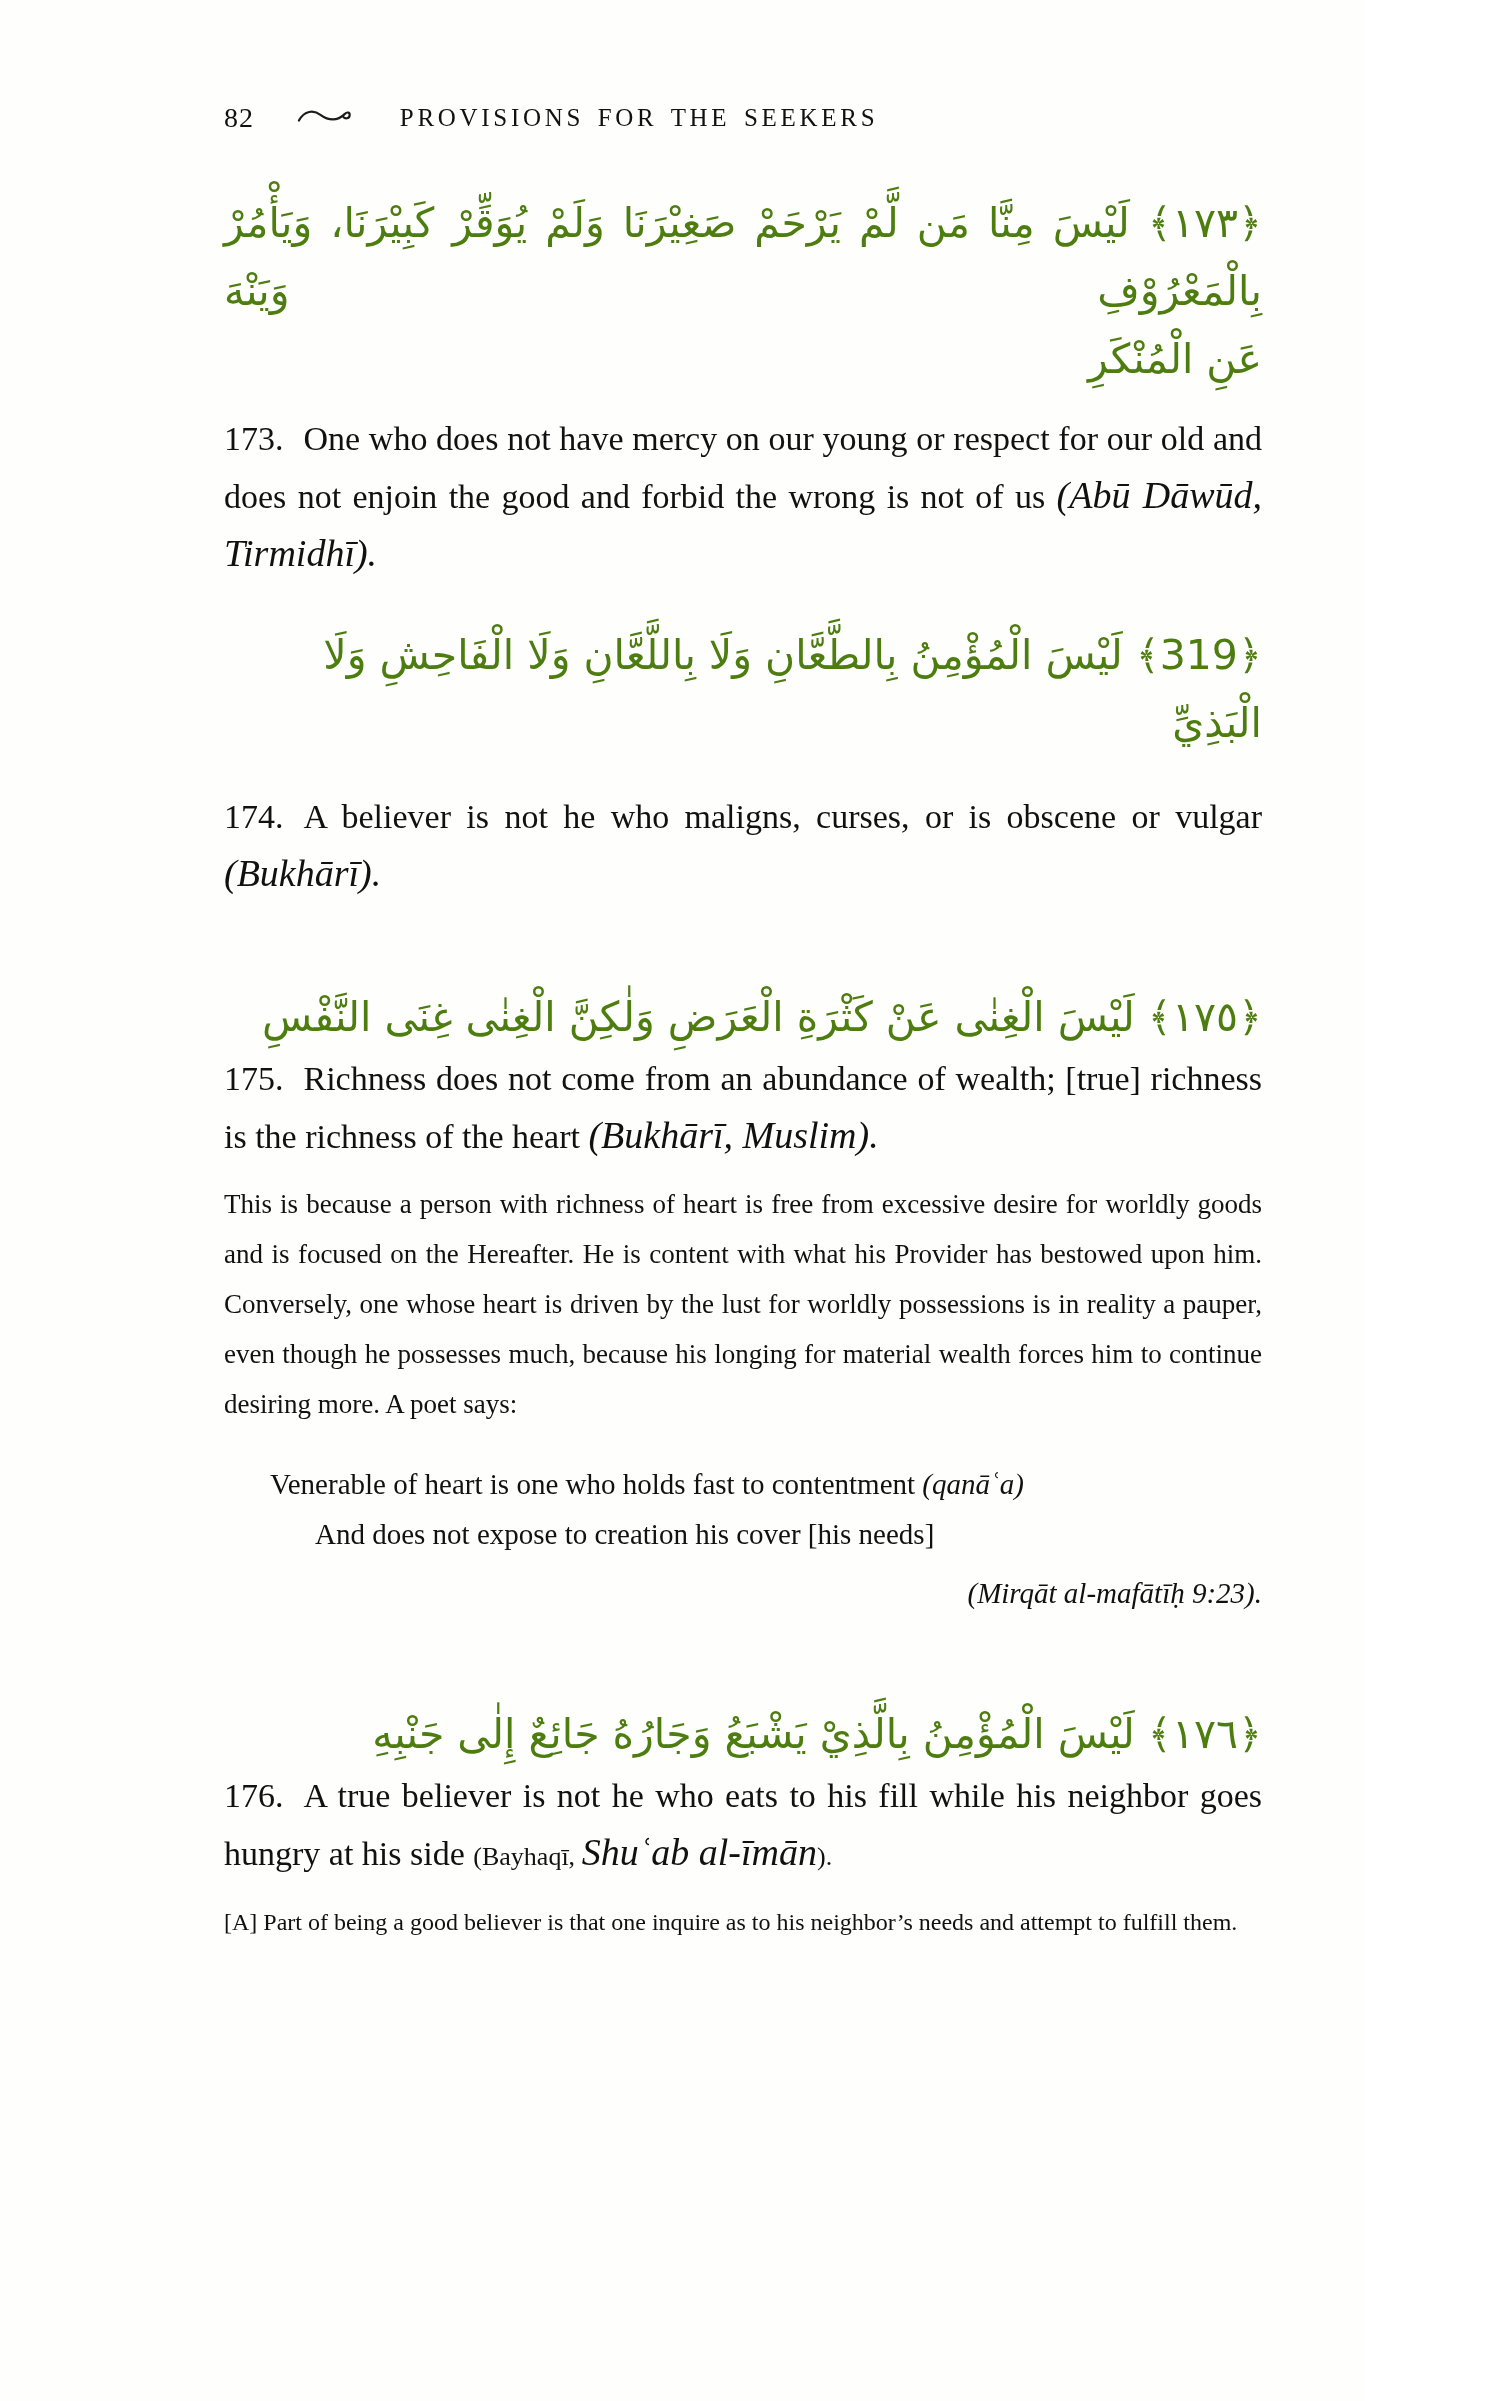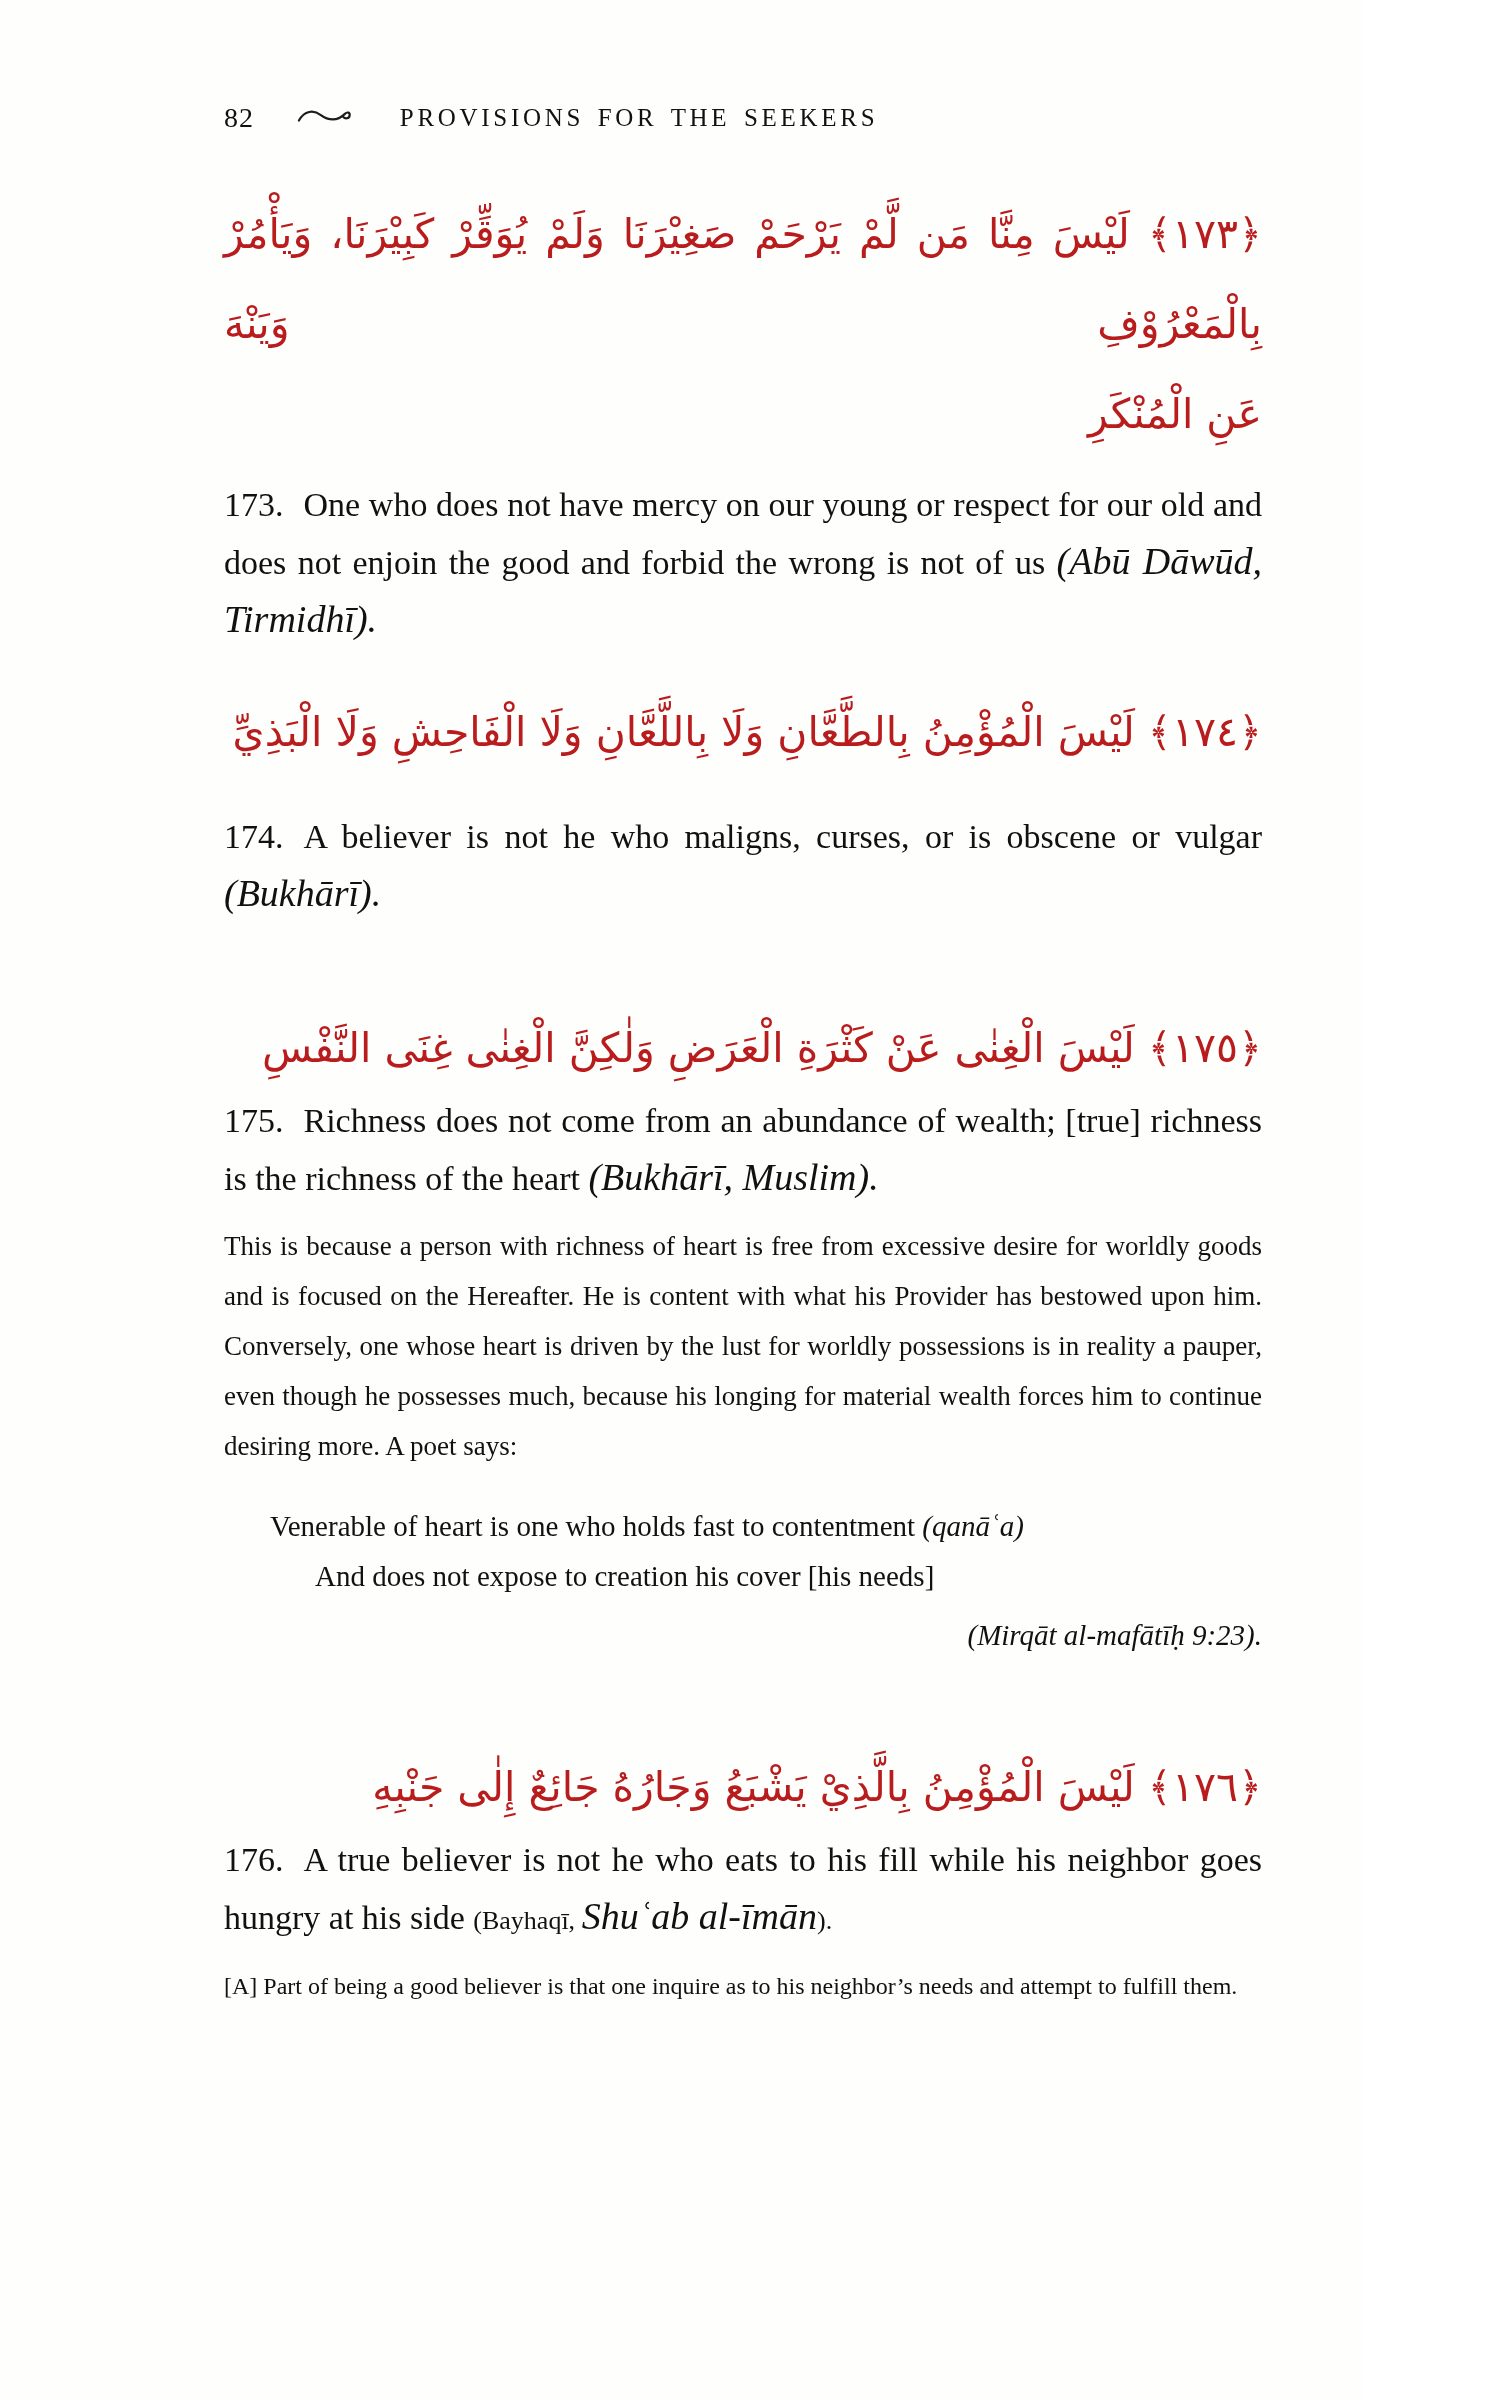--- a/index.html
+++ b/index.html
@@ -33,22 +33,22 @@
   .run-title {
     font-size: 25px;
     letter-spacing: 3.7px;
     word-spacing: 3.7px;
   }
   
   .arabic {
     direction: rtl;
     font-family: "DejaVu Sans", sans-serif;
     font-size: 41px;
-    line-height: 90px;
-    color: #b91c1c;
+    line-height: 68px;
+    color: #4d7c0f;
   }
   .ar-just { text-align: justify; text-align-last: justify; }
   .ar-right { text-align: right; }
   
   .en {
     margin: 0;
     font-size: 34px;
     line-height: 56px;
     text-align: justify;
   }
@@ -108,21 +108,21 @@
 
   <main>
 
     <section>
       <div class="arabic ar-just mt-a173">﴿١٧٣﴾ لَيْسَ مِنَّا مَن لَّمْ يَرْحَمْ صَغِيْرَنَا وَلَمْ يُوَقِّرْ كَبِيْرَنَا، وَيَأْمُرْ بِالْمَعْرُوْفِ وَيَنْهَ</div>
       <div class="arabic ar-right">عَنِ الْمُنْكَرِ</div>
       <p class="en mt-e173"><span class="num">173.</span><span>One who does not have mercy on our young or respect for our old and does not enjoin the good and forbid the wrong is not of us </span><span class="src">(Abū Dāwūd, Tirmidhī).</span></p>
     </section>
 
     <section>
-      <div class="arabic ar-right mt-a174">﴿١٧٤﴾ لَيْسَ الْمُؤْمِنُ بِالطَّعَّانِ وَلَا بِاللَّعَّانِ وَلَا الْفَاحِشِ وَلَا الْبَذِيِّ</div>
+      <div class="arabic ar-right mt-a174">﴿319﴾ لَيْسَ الْمُؤْمِنُ بِالطَّعَّانِ وَلَا بِاللَّعَّانِ وَلَا الْفَاحِشِ وَلَا الْبَذِيِّ</div>
       <p class="en mt-e174"><span class="num">174.</span><span>A believer is not he who maligns, curses, or is obscene or vulgar </span><span class="src">(Bukhārī).</span></p>
     </section>
 
     <section>
       <div class="arabic ar-right mt-a175">﴿١٧٥﴾ لَيْسَ الْغِنٰى عَنْ كَثْرَةِ الْعَرَضِ وَلٰكِنَّ الْغِنٰى غِنَى النَّفْسِ</div>
       <p class="en"><span class="num">175.</span><span>Richness does not come from an abundance of wealth; [true] richness is the richness of the heart </span><span class="src">(Bukhārī, Muslim).</span></p>
       <p class="commentary">This is because a person with richness of heart is free from excessive desire for worldly goods and is focused on the Hereafter. He is content with what his Provider has bestowed upon him. Conversely, one whose heart is driven by the lust for worldly possessions is in reality a pauper, even though he possesses much, because his longing for material wealth forces him to continue desiring more. A poet says:</p>
       <div class="poem">
         <div class="poem-l1"><span>Venerable of heart is one who holds fast to contentment </span><span class="it">(qanāʿa)</span></div>
         <div class="poem-l2">And does not expose to creation his cover [his needs]</div>

